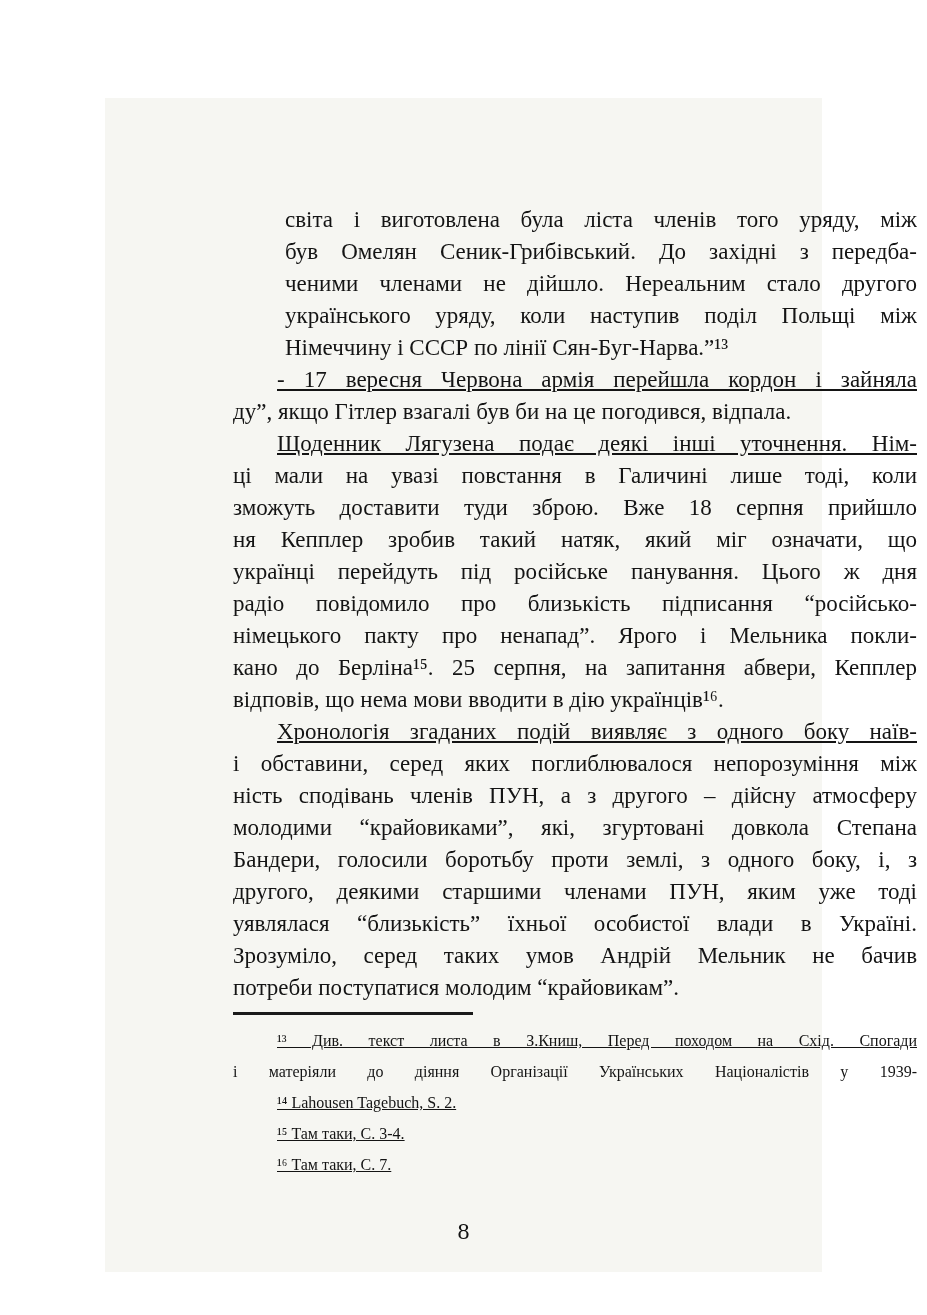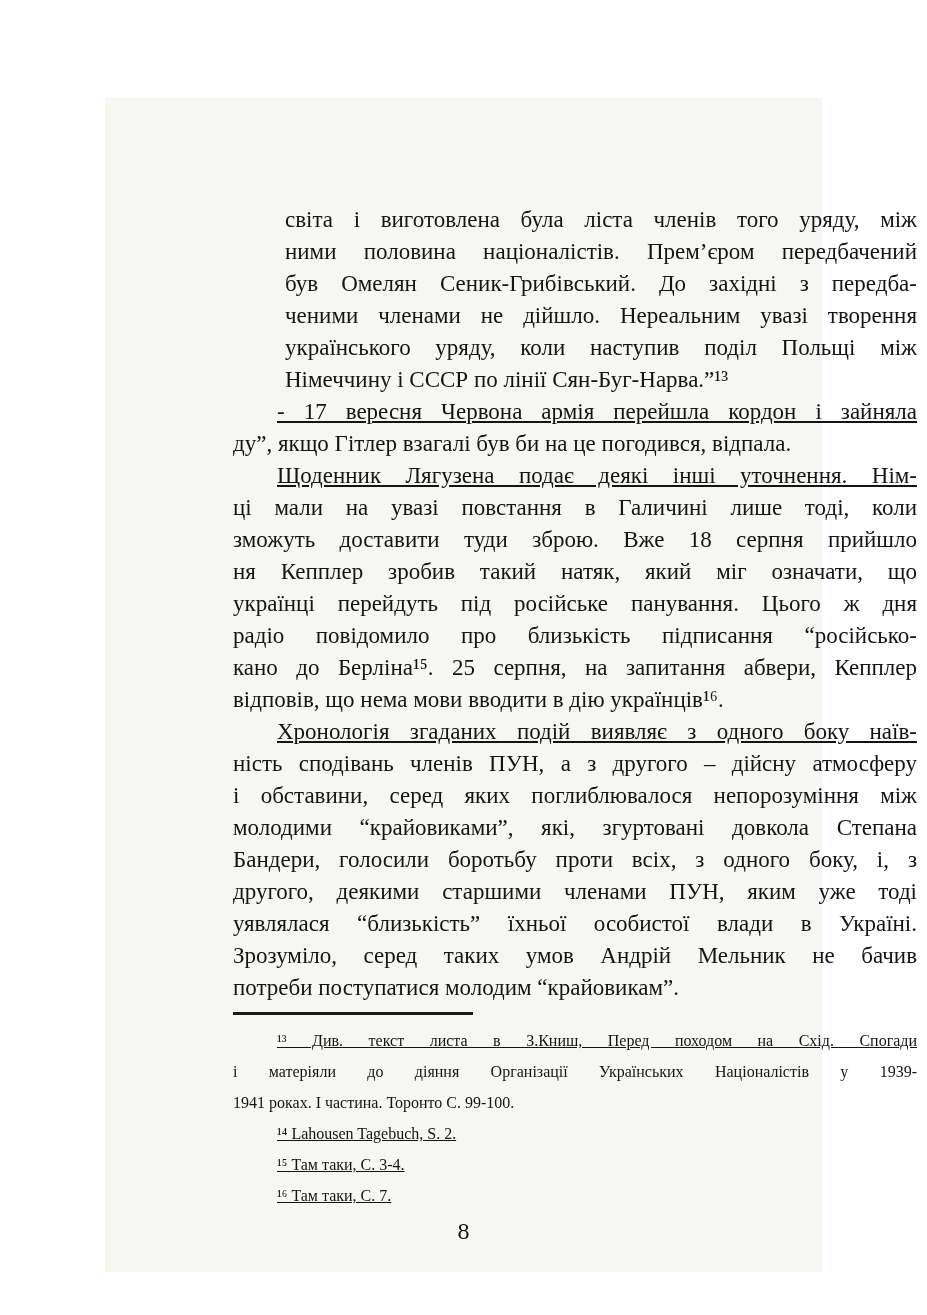--- a/index.html
+++ b/index.html
@@ -77,58 +77,57 @@
 </style>
 </head>
 <body>
 
 <div class="viewport">
   <div class="scan-page">
     <div class="text-column">
       <div id="body-blocks">
           <div class="block quote">
             <div class="line just">світа і виготовлена була ліста членів того уряду, між</div>
-            <div class="line just">ними половина націоналістів. Прем’єром передбачений</div>
             <div class="line just">був Омелян Сеник-Грибівський. До західні з передба-</div>
-            <div class="line just">ченими членами не дійшло. Нереальним увазі творення</div>
+            <div class="line just">ченими членами не дійшло. Нереальним стало другого</div>
             <div class="line just">українського уряду, коли наступив поділ Польщі між</div>
             <div class="line">Німеччину і СССР по лінії Сян-Буг-Нарва.”¹³</div>
           </div>
           <div class="block paragraph">
             <div class="line first just">- 17 вересня Червона армія перейшла кордон і зайняла</div>
             <div class="line">ду”, якщо Гітлер взагалі був би на це погодився, відпала.</div>
           </div>
           <div class="block paragraph">
             <div class="line first just">Щоденник Лягузена подає деякі інші уточнення. Нім-</div>
             <div class="line just">ці мали на  увазі повстання в Галичині лише тоді, коли</div>
             <div class="line just">зможуть доставити туди зброю. Вже 18 серпня прийшло</div>
             <div class="line just">ня Кепплер зробив такий натяк, який міг означати, що</div>
             <div class="line just">українці перейдуть під російське панування. Цього ж дня</div>
             <div class="line just">радіо повідомило про близькість підписання “російсько-</div>
+            <div class="line just">німецького пакту про ненапад”. Ярого і Мельника покли-</div>
             <div class="line just">кано до Берліна¹⁵. 25 серпня, на запитання абвери, Кепплер</div>
             <div class="line">відповів, що нема мови вводити в дію українців¹⁶.</div>
           </div>
           <div class="block paragraph">
             <div class="line first just">Хронологія згаданих подій виявляє з одного боку наїв-</div>
+            <div class="line just">і обставини, серед яких поглиблювалося непорозуміння між</div>
             <div class="line just">ність сподівань членів ПУН, а з другого – дійсну атмосферу</div>
-            <div class="line just">і обставини, серед яких поглиблювалося непорозуміння між</div>
             <div class="line just">молодими “крайовиками”, які, згуртовані довкола Степана</div>
-            <div class="line just">Бандери, голосили боротьбу проти всіх, з одного боку, і, з</div>
+            <div class="line just">Бандери, голосили боротьбу проти землі, з одного боку, і, з</div>
             <div class="line just">другого, деякими старшими членами ПУН, яким уже тоді</div>
             <div class="line just">уявлялася “близькість” їхньої особистої влади в Україні.</div>
             <div class="line just">Зрозуміло, серед таких умов Андрій Мельник не бачив</div>
             <div class="line">потреби поступатися молодим “крайовикам”.</div>
           </div>
         </div>
       <div class="footnote-rule"></div>
       <div id="footnote-blocks" class="footnotes">
           <div class="block footnote">
             <div class="line first just">¹³ Див. текст листа в З.Книш, Перед походом на Схід. Спогади</div>
             <div class="line just">і матеріяли до діяння Організації Українських Націоналістів у 1939-</div>
-            <div class="line">1941 роках. І частина. Торонто С. 99-100.</div>
           </div>
           <div class="block footnote">
             <div class="line first">¹⁴ Lahousen Tagebuch, S. 2.</div>
           </div>
           <div class="block footnote">
             <div class="line first">¹⁵ Там таки, С. 3-4.</div>
           </div>
           <div class="block footnote">
             <div class="line first">¹⁶ Там таки, С. 7.</div>
           </div>

